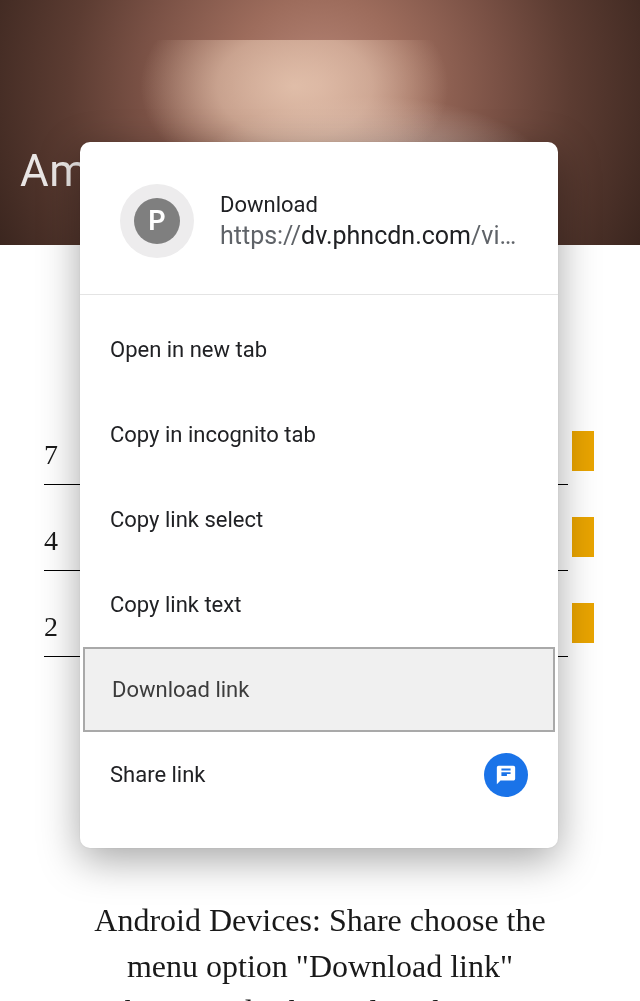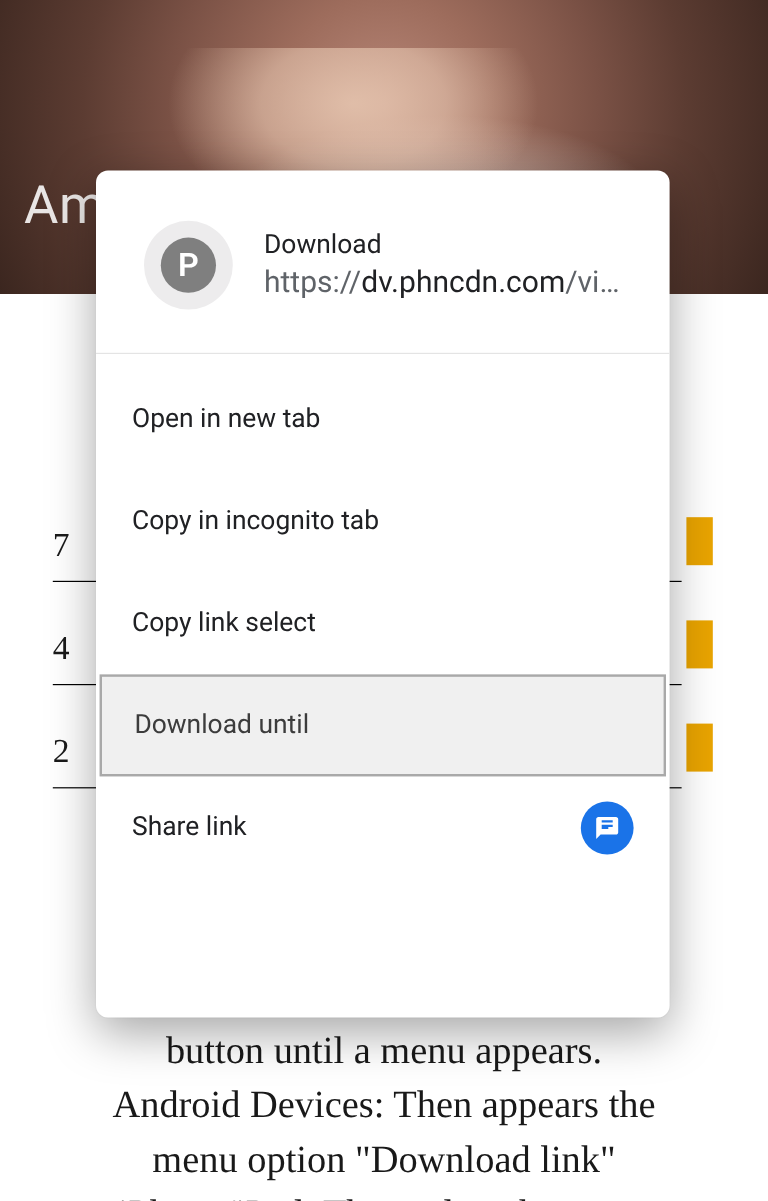--- a/index.html
+++ b/index.html
@@ -196,22 +196,22 @@
     <div class="bg-row r2">
       <span class="num">4</span>
       <span class="bar"></span>
     </div>
     <div class="bg-row r3">
       <span class="num">2</span>
       <span class="bar"></span>
     </div>
 
     <div class="bg-instructions">
-      <span>button until a menu appears.</span><br>
-      <span>Android Devices: Then appears the</span><br>
+      <br>
+      <span>Android Devices: Share choose the</span><br>
       <span>menu option "Download link"</span><br>
       <span>iPhone/iPad: Then select the menu</span>
     </div>
   </div>
 
   <div class="sheet">
     <div class="sheet-header">
       <div class="favicon-wrap">
         <div class="favicon-inner">P</div>
       </div>
@@ -226,22 +226,25 @@
     <div class="menu">
       <div class="menu-item">
         <span>Open in new tab</span>
       </div>
       <div class="menu-item">
         <span>Copy in incognito tab</span>
       </div>
       <div class="menu-item">
         <span>Copy link select</span>
       </div>
+      <div class="menu-item">
+        <span>Copy link text</span>
+      </div>
       <div class="menu-item selected">
-        <span>Download until</span>
+        <span>Download link</span>
       </div>
       <div class="menu-item">
         <span>Share link</span>
         <span class="spacer"></span>
         <span class="share-icon-wrap">
           <svg viewBox="0 0 24 24">
             <path d="M20 2H4c-1.1 0-2 .9-2 2v18l4-4h14c1.1 0 2-.9 2-2V4c0-1.1-.9-2-2-2zM7 9h10v2H7V9zm6 4H7v-2h6v2zm4-6H7V5h10v2z"></path>
           </svg>
         </span>
       </div>

